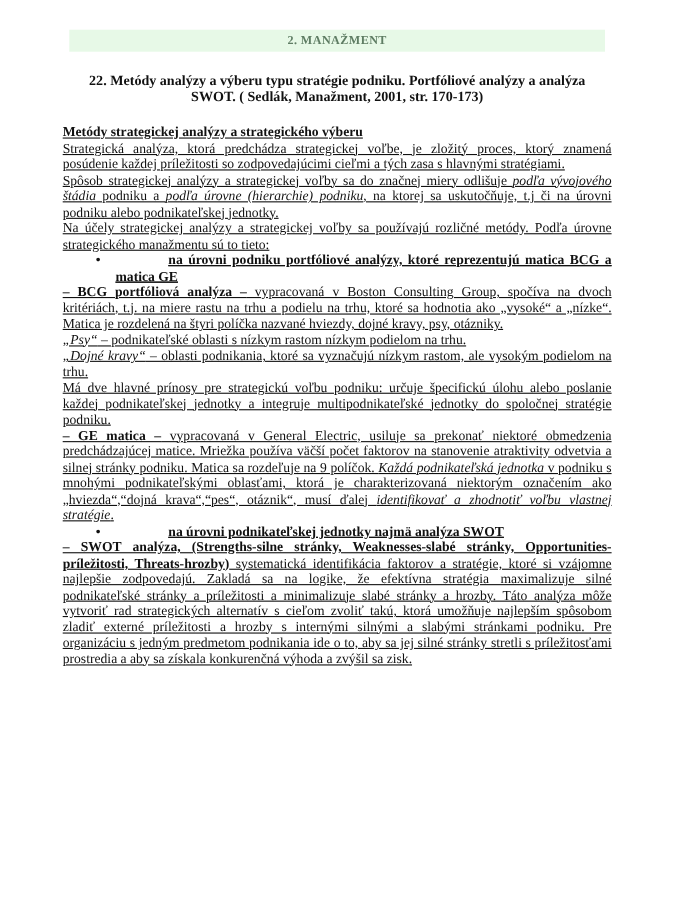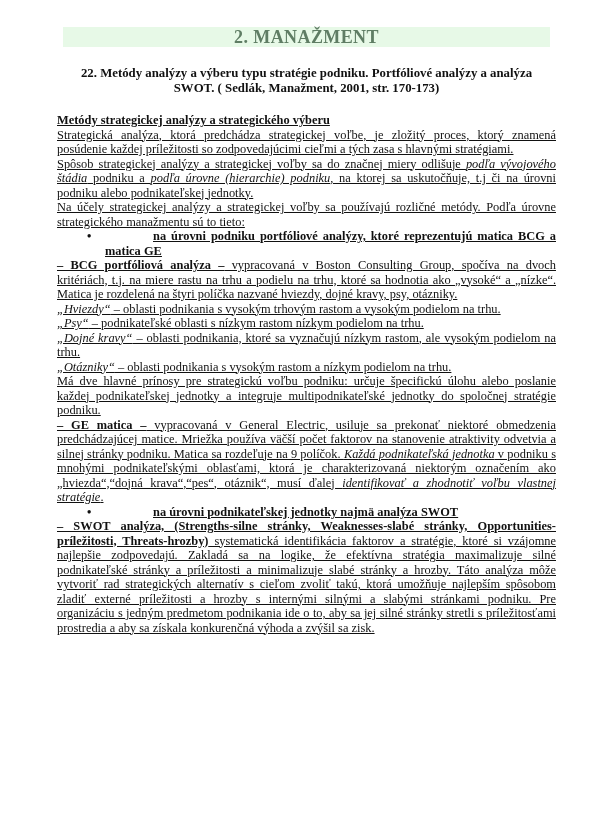--- a/index.html
+++ b/index.html
@@ -18,21 +18,21 @@
     top: 27px;
     width: 487px;
     height: 20px;
     background: #e7f9e7;
     display: flex;
     align-items: center;
     justify-content: center;
   }
   .header-band .header-label {
     font-weight: bold;
-    font-size: 18px;
+    font-size: 11px;
     letter-spacing: 0.4px;
     color: #5f7d64;
   }
   .doc-title {
     position: absolute;
     left: 57px;
     top: 66px;
     width: 499px;
     text-align: center;
     font-weight: bold;
@@ -78,22 +78,20 @@
     <span class="title-line">22. Metódy analýzy a výberu typu stratégie podniku. Portfóliové analýzy a analýza</span>
     <span class="title-line">SWOT. ( Sedlák, Manažment, 2001, str. 170-173)</span>
   </div>
   <div class="doc-body">
       <p class="blk heading"><span class="r-b ">Metódy strategickej analýzy a strategického výberu</span></p>
       <p class="blk paragraph"><span class="">Strategická analýza, ktorá predchádza strategickej voľbe, je zložitý proces, ktorý znamená posúdenie každej príležitosti so zodpovedajúcimi cieľmi a tých zasa s hlavnými stratégiami.</span></p>
       <p class="blk paragraph"><span class="">Spôsob strategickej analýzy a strategickej voľby sa do značnej miery odlišuje </span><span class="r-i ">podľa vývojového štádia</span><span class=""> podniku a </span><span class="r-i ">podľa úrovne (hierarchie) podniku</span><span class="">, na ktorej sa uskutočňuje, t.j či na úrovni podniku alebo podnikateľskej jednotky.</span></p>
       <p class="blk paragraph"><span class="">Na účely strategickej analýzy a strategickej voľby sa používajú rozličné metódy. Podľa úrovne strategického manažmentu sú to tieto:</span></p>
       <p class="blk bullet"><span class="dot">•</span><span class="r-b r-u">na úrovni podniku portfóliové analýzy, ktoré reprezentujú matica BCG a matica GE</span></p>
       <p class="blk paragraph"><span class="r-b ">– BCG portfóliová analýza –</span><span class=""> vypracovaná v Boston Consulting Group, spočíva na dvoch kritériách, t.j. na miere rastu na trhu a podielu na trhu, ktoré sa hodnotia ako „vysoké“ a „nízke“. Matica je rozdelená na štyri políčka nazvané hviezdy, dojné kravy, psy, otázniky.</span></p>
-      <p class="blk paragraph"><span class="r-i ">„Hviezdy“</span><span class=""> – oblasti podnikania s vysokým trhovým rastom a vysokým podielom na trhu.</span></p>
       <p class="blk paragraph"><span class="r-i ">„Psy“</span><span class=""> – podnikateľské oblasti s nízkym rastom nízkym podielom na trhu.</span></p>
       <p class="blk paragraph"><span class="r-i ">„Dojné kravy“</span><span class=""> – oblasti podnikania, ktoré sa vyznačujú nízkym rastom, ale vysokým podielom na trhu.</span></p>
-      <p class="blk paragraph"><span class="r-i ">„Otázniky“</span><span class=""> – oblasti podnikania s vysokým rastom a nízkym podielom na trhu.</span></p>
       <p class="blk paragraph"><span class="">Má dve hlavné prínosy pre strategickú voľbu podniku: určuje špecifickú úlohu alebo poslanie každej podnikateľskej jednotky a integruje multipodnikateľské jednotky do spoločnej stratégie podniku.</span></p>
       <p class="blk paragraph"><span class="r-b ">– GE matica –</span><span class=""> vypracovaná v General Electric, usiluje sa prekonať niektoré obmedzenia predchádzajúcej matice. Mriežka používa väčší počet faktorov na stanovenie atraktivity odvetvia a silnej stránky podniku. Matica sa rozdeľuje na 9 políčok. </span><span class="r-i ">Každá podnikateľská jednotka</span><span class=""> v podniku s mnohými podnikateľskými oblasťami, ktorá je charakterizovaná niektorým označením ako „hviezda“,“dojná krava“,“pes“, otáznik“, musí ďalej </span><span class="r-i ">identifikovať a zhodnotiť voľbu vlastnej stratégie</span><span class="">.</span></p>
       <p class="blk bullet"><span class="dot">•</span><span class="r-b r-u">na úrovni podnikateľskej jednotky najmä analýza SWOT</span></p>
       <p class="blk paragraph"><span class="r-b ">– SWOT analýza,  (Strengths-silne stránky, Weaknesses-slabé stránky, Opportunities-príležitosti, Threats-hrozby)</span><span class=""> systematická identifikácia faktorov a stratégie, ktoré si vzájomne najlepšie zodpovedajú. Zakladá sa na logike, že efektívna stratégia maximalizuje silné podnikateľské stránky a príležitosti a minimalizuje slabé stránky a hrozby. Táto analýza môže vytvoriť rad strategických alternatív s cieľom zvoliť takú, ktorá umožňuje najlepším spôsobom zladiť externé príležitosti a hrozby s internými silnými a slabými stránkami podniku. Pre organizáciu s jedným predmetom podnikania ide o to, aby sa jej silné stránky stretli s príležitosťami prostredia a aby sa získala konkurenčná výhoda a zvýšil sa zisk.</span></p>
     </div>
 </div>
 
 </body></html>

